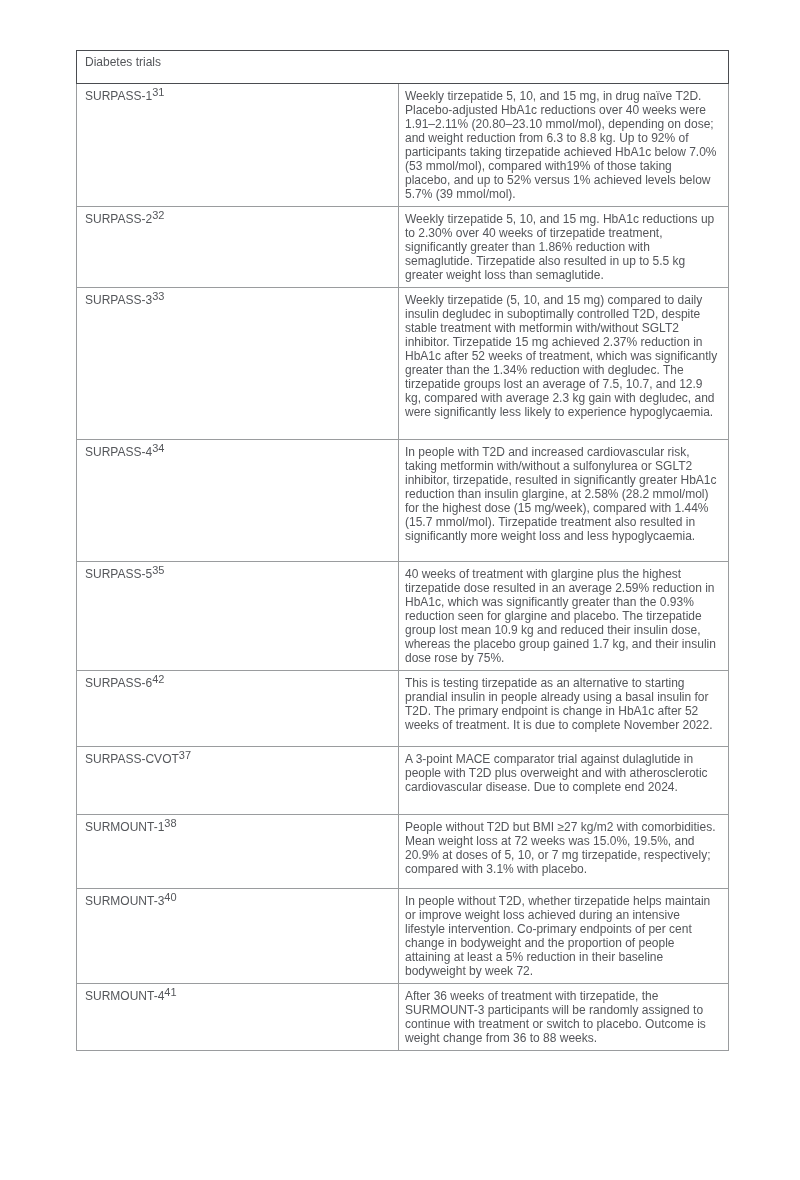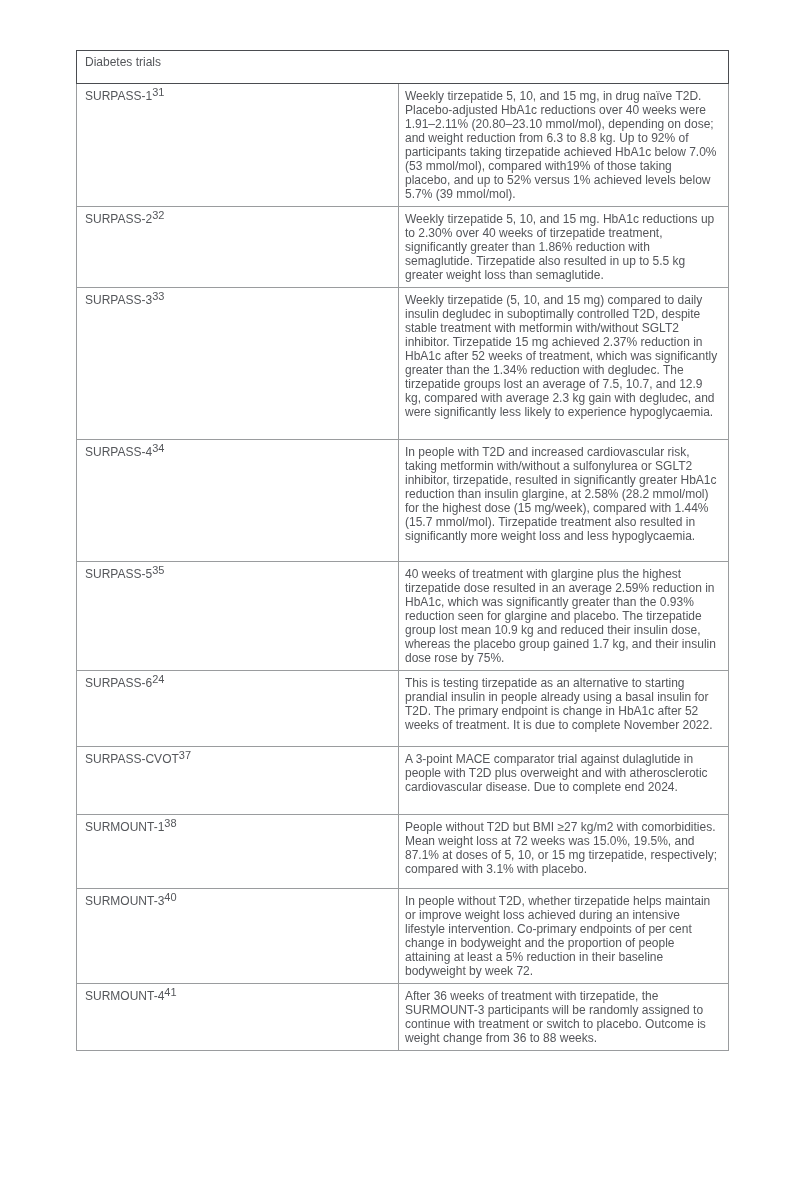--- a/index.html
+++ b/index.html
@@ -93,33 +93,33 @@
         <td class="name-cell"><span>SURPASS-4</span><sup>34</sup></td>
         <td class="desc-cell">In people with T2D and increased cardiovascular risk, taking metformin with/without a sulfonylurea or SGLT2 inhibitor, tirzepatide, resulted in significantly greater HbA1c reduction than insulin glargine, at 2.58% (28.2 mmol/mol) for the highest dose (15 mg/week), compared with 1.44% (15.7 mmol/mol). Tirzepatide treatment also resulted in significantly more weight loss and less hypoglycaemia.</td>
       </tr>
 
       <tr class="r-s5">
         <td class="name-cell"><span>SURPASS-5</span><sup>35</sup></td>
         <td class="desc-cell">40 weeks of treatment with glargine plus the highest tirzepatide dose resulted in an average 2.59% reduction in HbA1c, which was significantly greater than the 0.93% reduction seen for glargine and placebo. The tirzepatide group lost mean 10.9 kg and reduced their insulin dose, whereas the placebo group gained 1.7 kg, and their insulin dose rose by 75%.</td>
       </tr>
 
       <tr class="r-s6">
-        <td class="name-cell"><span>SURPASS-6</span><sup>24</sup></td>
+        <td class="name-cell"><span>SURPASS-6</span><sup>42</sup></td>
         <td class="desc-cell">This is testing tirzepatide as an alternative to starting prandial insulin in people already using a basal insulin for T2D. The primary endpoint is change in HbA1c after 52 weeks of treatment. It is due to complete November 2022.</td>
       </tr>
 
       <tr class="r-s7">
         <td class="name-cell"><span>SURPASS-CVOT</span><sup>37</sup></td>
         <td class="desc-cell">A 3-point MACE comparator trial against dulaglutide in people with T2D plus overweight and with atherosclerotic cardiovascular disease. Due to complete end 2024.</td>
       </tr>
 
 
       <tr class="r-m1">
         <td class="name-cell"><span>SURMOUNT-1</span><sup>38</sup></td>
-        <td class="desc-cell">People without T2D but BMI ≥27 kg/m2 with comorbidities. Mean weight loss at 72 weeks was 15.0%, 19.5%, and 87.1% at doses of 5, 10, or 15 mg tirzepatide, respectively; compared with 3.1% with placebo.</td>
+        <td class="desc-cell">People without T2D but BMI ≥27 kg/m2 with comorbidities. Mean weight loss at 72 weeks was 15.0%, 19.5%, and 20.9% at doses of 5, 10, or 7 mg tirzepatide, respectively; compared with 3.1% with placebo.</td>
       </tr>
 
 
       <tr class="r-m3">
         <td class="name-cell"><span>SURMOUNT-3</span><sup>40</sup></td>
         <td class="desc-cell">In people without T2D, whether tirzepatide helps maintain or improve weight loss achieved during an intensive lifestyle intervention. Co-primary endpoints of per cent change in bodyweight and the proportion of people attaining at least a 5% reduction in their baseline bodyweight by week 72.</td>
       </tr>
 
       <tr class="r-m4">
         <td class="name-cell"><span>SURMOUNT-4</span><sup>41</sup></td>

